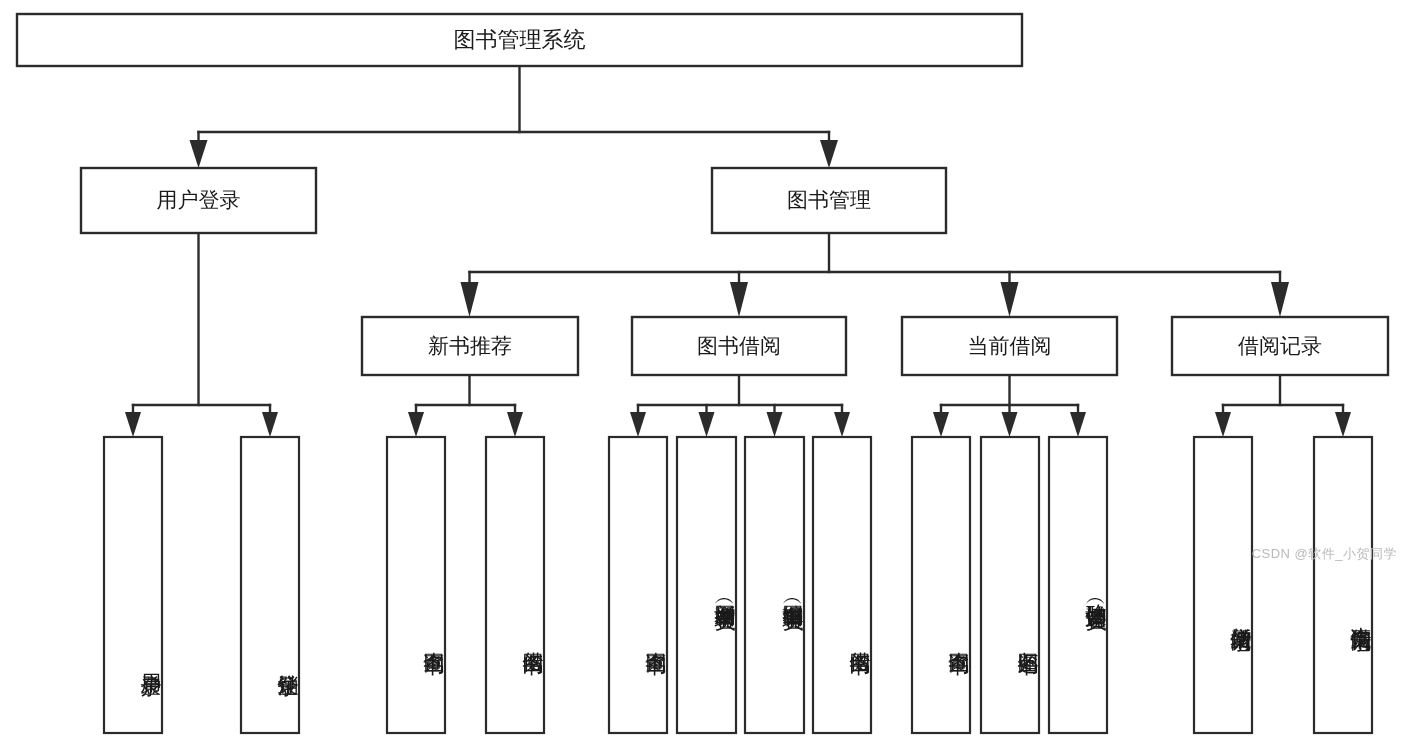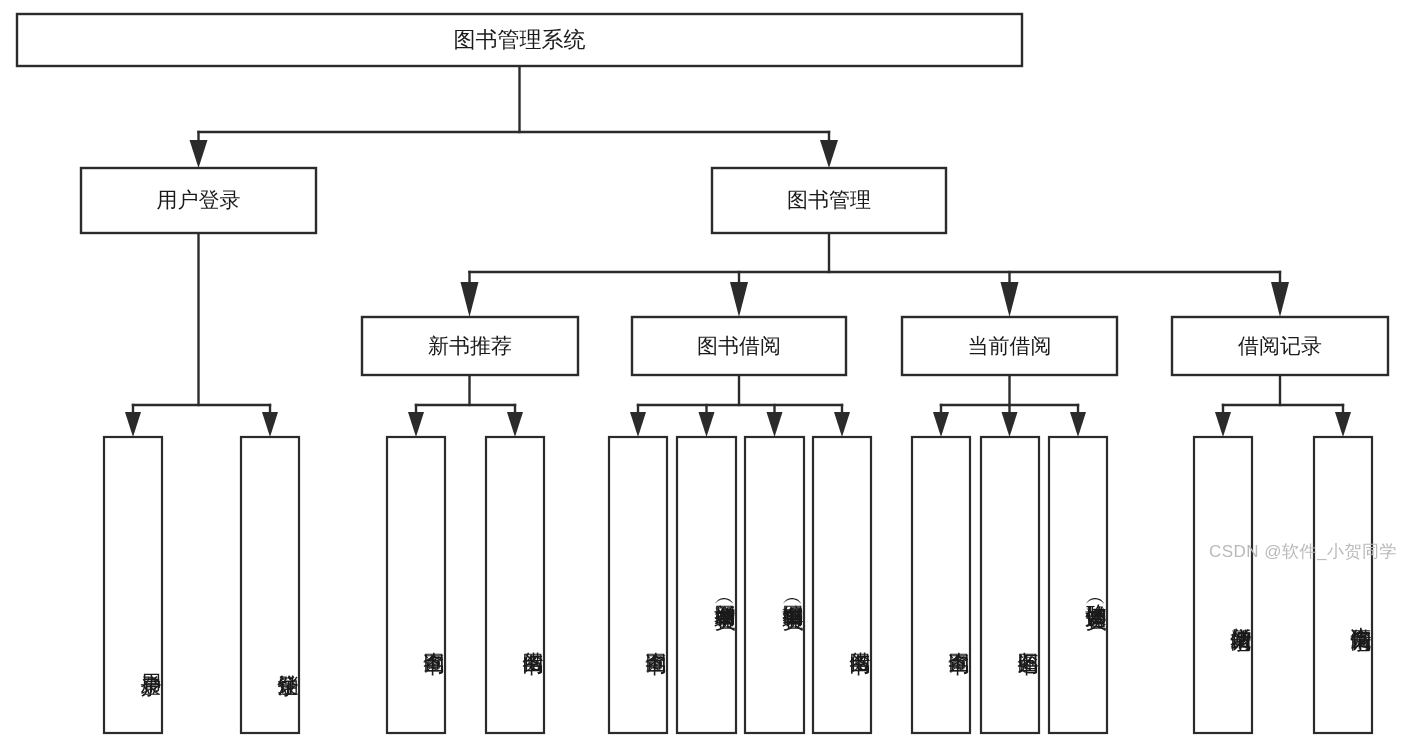--- a/index.html
+++ b/index.html
@@ -71,21 +71,21 @@
     pointer-events: none;
     display: flex;
     align-items: flex-start;
     justify-content: center;
   }
   .watermark {
     position: absolute;
     right: 8px;
     bottom: 6px;
     font-family: "Liberation Sans", "DejaVu Sans", sans-serif;
-    font-size: 17px;
+    font-size: 13px;
     color: #b9b9b9;
     letter-spacing: 0.5px;
     white-space: nowrap;
   }
 </style>
 </head>
 <body>
 
 <div id="diagram-root">
 

